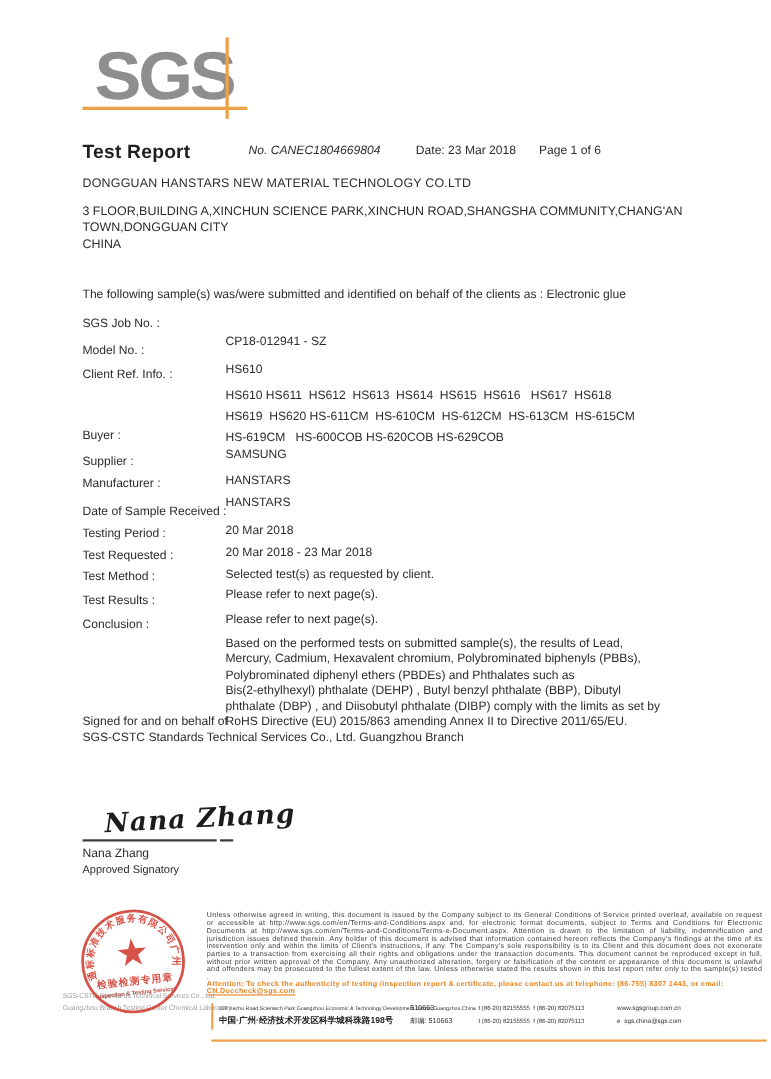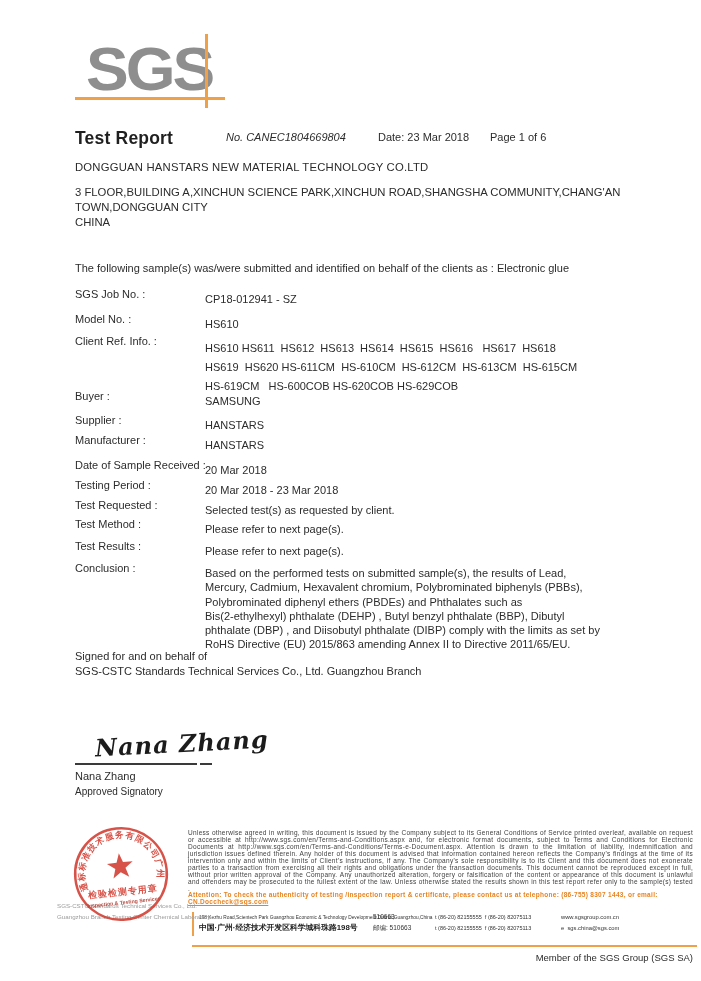--- a/index.html
+++ b/index.html
@@ -22,21 +22,21 @@
 
   
   .company { position:absolute; left:75px; top:161px; font-size:11.3px; color:#2c2c2c; letter-spacing:.2px; }
   .addr { position:absolute; left:75px; top:185px; width:580px; font-size:11.3px; line-height:15px; white-space:pre-wrap; color:#2c2c2c; }
 
   .sample { position:absolute; left:75px; top:262px; width:600px; font-size:11px; color:#2c2c2c; }
 
   
   .row { position:absolute; left:75px; width:580px; font-size:11px; }
   .lbl { position:absolute; left:0; top:0; white-space:pre; color:#2c2c2c; }
-  .val { position:absolute; left:130px; top:4px; width:445px; white-space:pre-wrap; line-height:14.5px; color:#2c2c2c; }
+  .val { position:absolute; left:130px; top:16px; width:445px; white-space:pre-wrap; line-height:14.5px; color:#2c2c2c; }
   .val.lh19 { line-height:19px; }
   .val.lh14 { line-height:14.3px; }
 
   .signed { position:absolute; left:75px; top:649px; font-size:11px; line-height:14.5px; white-space:pre-wrap; color:#2c2c2c; }
 
   
   .handwriting { position:absolute; left:95px; top:729px; font-family:"DejaVu Serif", serif; font-style:italic; font-weight:600; font-size:24px; color:#1c1c1c; transform:rotate(-3deg); letter-spacing:1px; }
   .sig-line  { position:absolute; left:75px; top:763px; width:122px; height:2px; background:#3a3a3a; }
   .sig-line2 { position:absolute; left:200px; top:763px; width:12px; height:2px; background:#3a3a3a; }
   .sig-name  { position:absolute; left:75px; top:770px; font-size:11px; color:#2c2c2c; }
@@ -180,15 +180,14 @@
     </div>
     <div class="addr-row">
       <span class="a-cn">中国·广州·经济技术开发区科学城科珠路198号</span>
       <span class="a-num">邮编: 510663</span>
       <span class="a-tel">t (86-20) 82155555  f (86-20) 82075113</span>
       <span class="a-web">e  sgs.china@sgs.com</span>
     </div>
   </div>
 
   <div class="orange-rule"></div>
-  <div class="member">Member of the SGS Group (SGS SA)</div>
 
 </div>
 
 </body></html>

